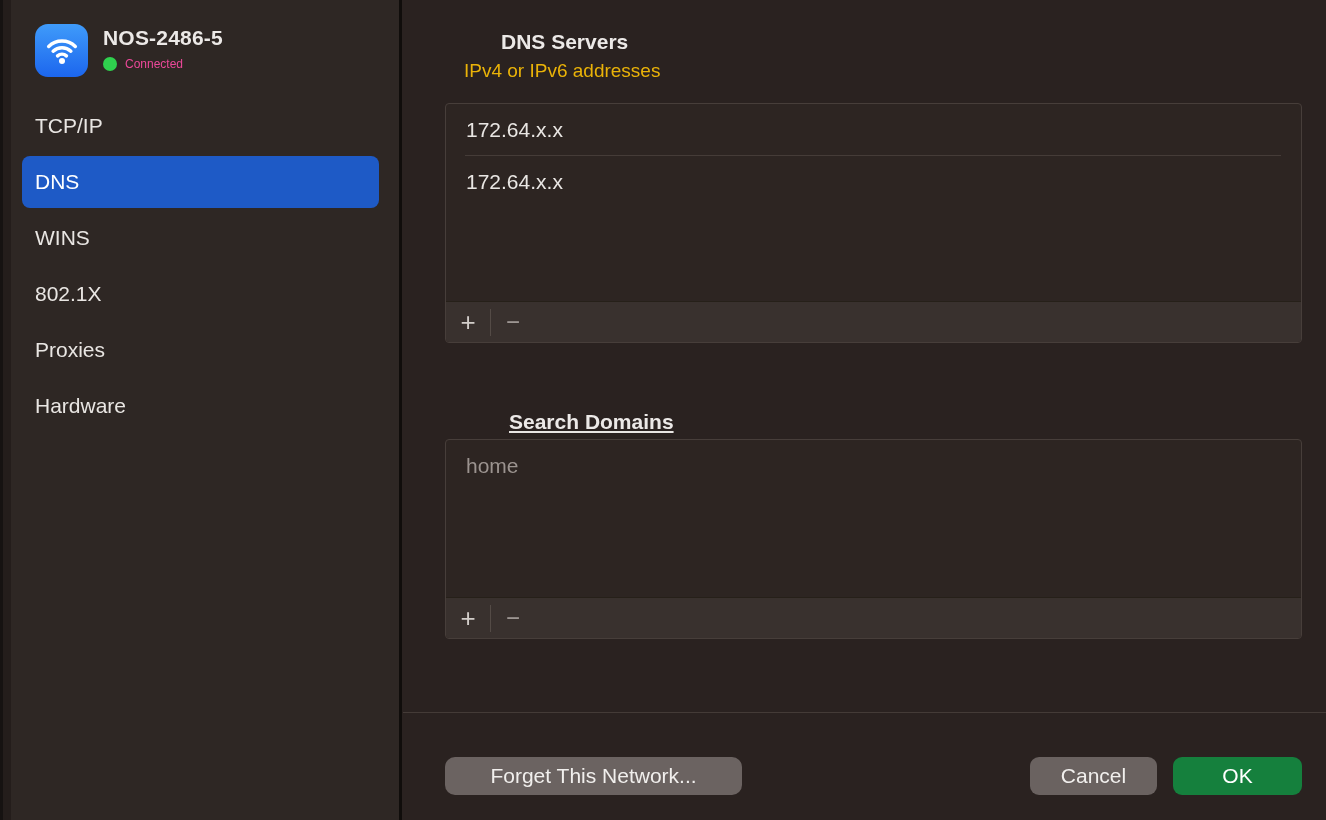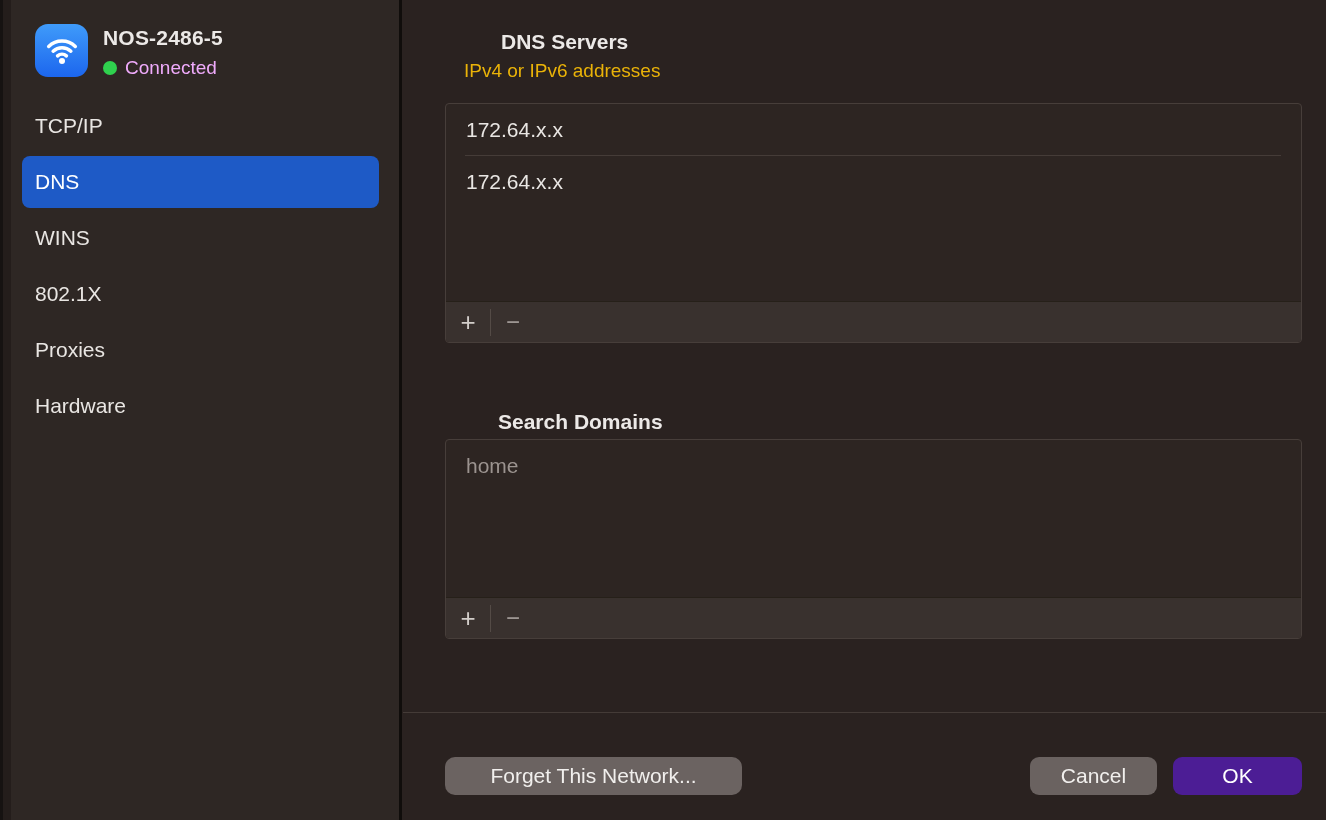--- a/index.html
+++ b/index.html
@@ -34,39 +34,39 @@
     flex: 0 0 auto;
   }
   .wifi-badge svg { width: 38px; height: 38px; }
   .conn-text { padding-top: 2px; }
   .conn-name { font-size: 21px; font-weight: 700; color: #ece9e7; letter-spacing: 0.2px; }
   .conn-status { display: flex; align-items: center; gap: 8px; margin-top: 7px; }
   .status-dot {
     width: 14px; height: 14px; border-radius: 50%;
     background: #2fd14e; flex: 0 0 auto;
   }
-  .conn-status-label { font-size: 19px; color: #f0abfc; text-align: center; }
+  .conn-status-label { font-size: 12px; color: #ec4899; text-align: center; }
 
   .nav { list-style: none; position: absolute; top: 100px; left: 22px; right: 20px; }
   .nav-item {
     height: 52px; line-height: 52px; margin-bottom: 4px;
     padding-left: 13px; border-radius: 8px;
     font-size: 21px; color: #e9e6e3; cursor: default;
   }
   .nav-item.selected { background: #1e5ac6; color: #ffffff; }
 
   
   .main {
     position: absolute; left: 403px; top: 0; width: 923px; height: 820px;
     background: #2a2220;
   }
   .section-title { font-size: 21px; font-weight: 700; color: #ece9e7; margin-left: 37px; }
   .section-subtitle { font-size: 19px; color: #eab308; margin-top: 6px; }
   .dns-head { position: absolute; left: 61px; top: 30px; }
-  .sd-head  { position: absolute; left: 58px; top: 410px; }
+  .sd-head  { position: absolute; left: 69px; top: 410px; text-decoration: underline; }
 
   .listbox {
     position: absolute; left: 42px; width: 857px;
     background: #2d2522; border: 1px solid #473e3a; border-radius: 4px;
     overflow: hidden;
   }
   .listbox.dns { top: 103px; height: 240px; }
   .listbox.sd  { top: 439px; height: 200px; }
   .lb-row {
     height: 51px; line-height: 51px; padding-left: 20px;
@@ -96,21 +96,21 @@
   .btn {
     position: absolute; top: 757px; height: 38px;
     border: none; border-radius: 9px;
     font-family: "Liberation Sans", sans-serif;
     font-size: 21px; color: #f1efed;
     display: flex; align-items: center; justify-content: center;
     cursor: default;
   }
   .btn-forget { left: 42px; width: 297px; background: #6b6361; border-radius: 10px; }
   .btn-cancel { right: 169px; width: 127px; background: #6a6260; }
-  .btn-ok     { right: 24px;  width: 129px; background: #4c1d95; color: #ffffff; }
+  .btn-ok     { right: 24px;  width: 129px; background: #15803d; color: #ffffff; }
 </style>
 </head>
 <body>
 
 <div class="window">
 
   <aside class="sidebar">
     <div class="conn-header">
       <div class="wifi-badge">
         <svg viewBox="0 0 24 24" aria-hidden="true">

